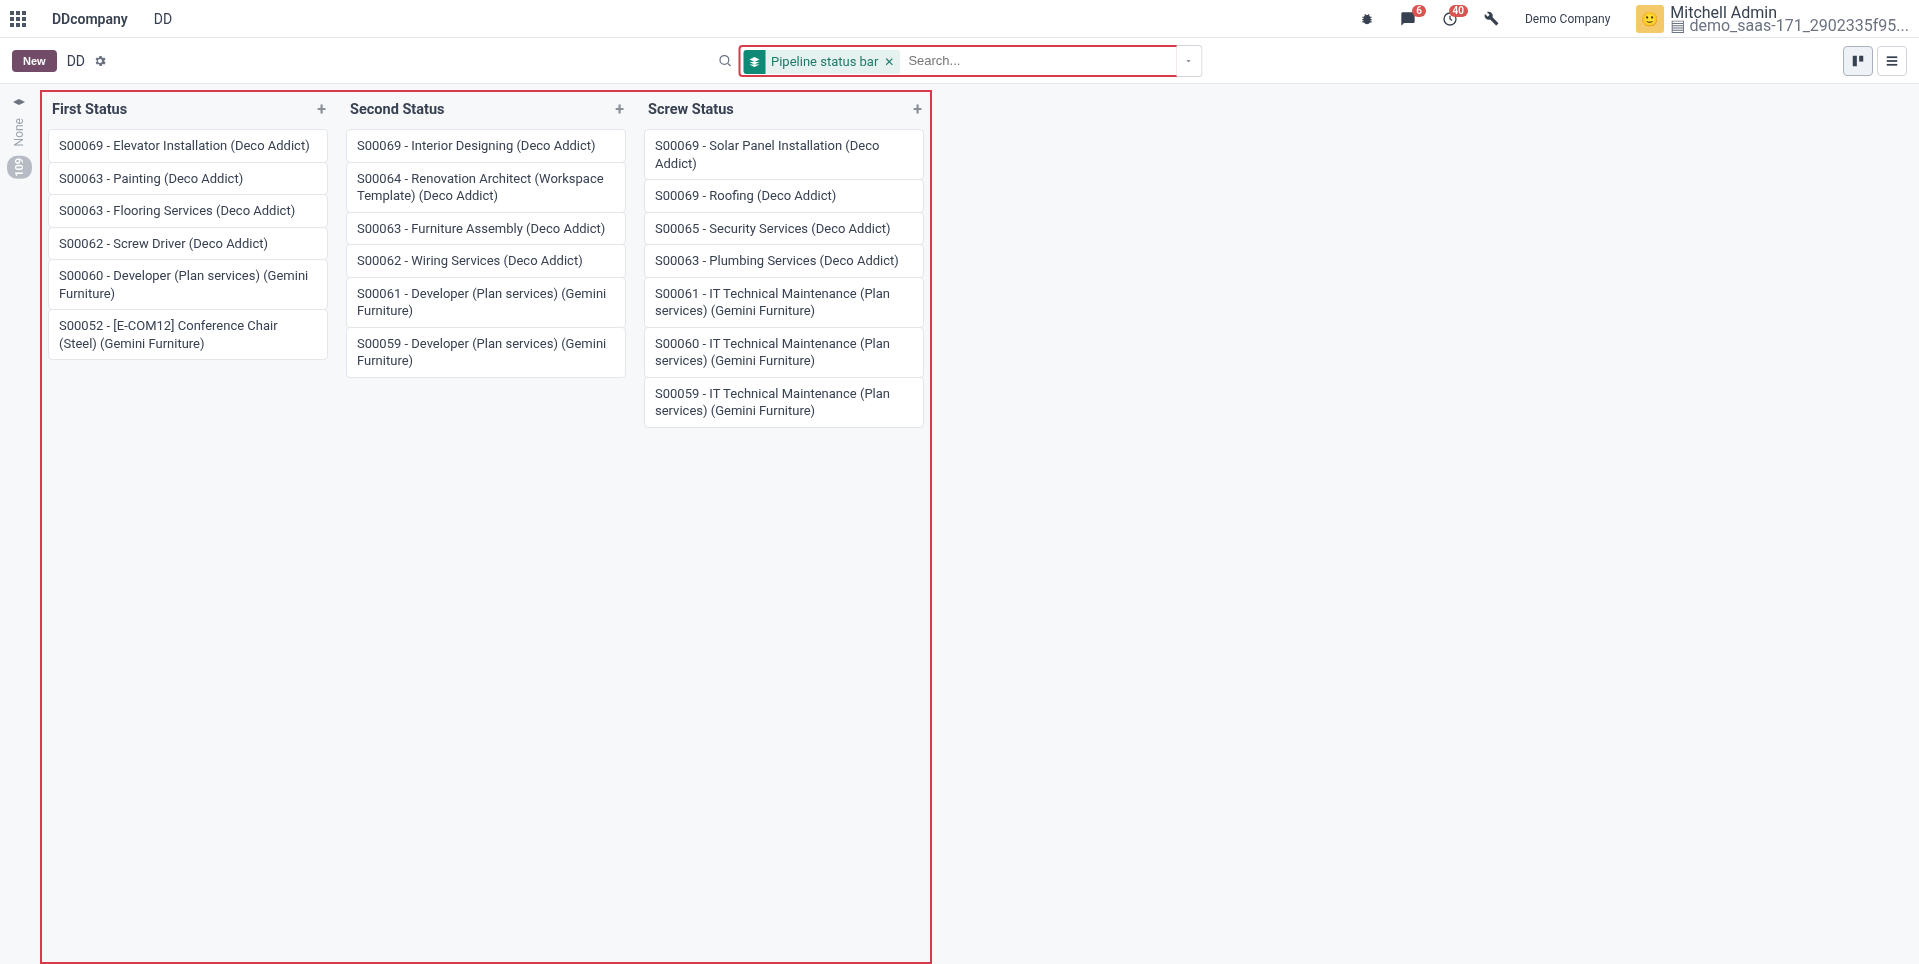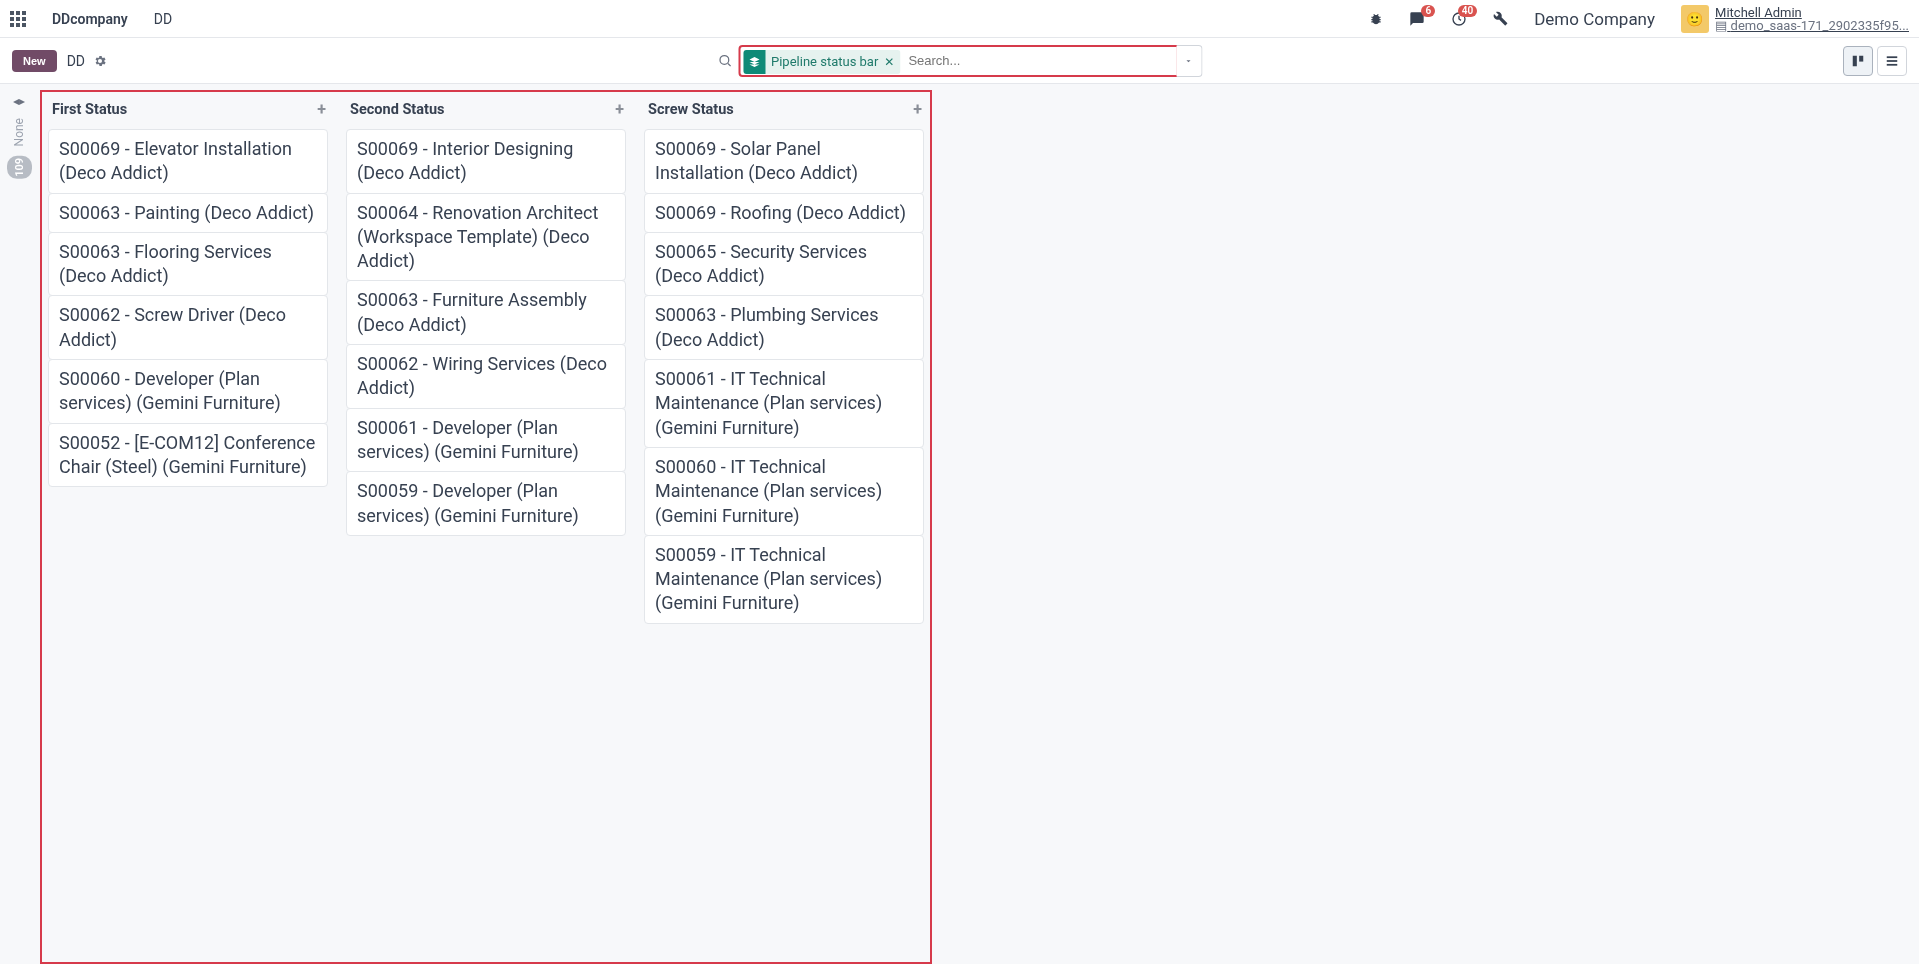--- a/index.html
+++ b/index.html
@@ -34,21 +34,21 @@
   .badge-red {
     position:absolute; top:-6px; right:-10px;
     background:#d9534f; color:#fff; border-radius:8px;
     font-size:10px; line-height:12px; padding:0 4px; font-weight:600;
   }
   .avatar {
     width:28px; height:28px; background:#f3c969; border-radius:3px;
     display:flex; align-items:center; justify-content:center; font-size:14px;
   }
   .user-block { display:flex; align-items:center; gap:6px; }
-  .user-text { font-size:13px; line-height:13px; color:#374151;text-decoration:underline; }
+  .user-text { font-size:16px; line-height:13px; color:#374151; }
   .user-text .db { color:#6b7280; }
 
   
   .ctrlbar {
     height: 46px;
     display:flex;
     align-items:center;
     padding:0 12px;
     border-bottom:1px solid #e5e7eb;
     position:relative;
@@ -133,21 +133,21 @@
 
   .kan-col { width:280px; }
   .kan-head {
     display:flex; align-items:center; justify-content:space-between;
     font-weight:700; font-size:14.5px; color:#374151;
     padding:4px 2px 10px 4px;
   }
   .kan-head .plus { color:#8a8f98; font-weight:700; cursor:pointer; font-size:16px; }
   .card {
     background:#fff; border:1px solid #e3e6ea; border-radius:4px;
-    padding:7px 10px; font-size:18px; color:#374151;
+    padding:7px 10px; font-size:13px; color:#374151;
     margin-bottom:0; line-height:1.35;
   }
   .card + .card { margin-top:-1px; }
 
   
   svg { display:block; }
 </style>
 </head>
 <body>
 
@@ -183,21 +183,21 @@
         <circle cx="12" cy="12" r="9"></circle>
         <path d="M12 7v5l3 2"></path>
       </svg>
     <span class="badge-red">40</span>
   </div>
   <div class="nav-icon">
     <svg width="15" height="15" viewBox="0 0 24 24" fill="currentColor">
         <path d="M22.7 19l-9.1-9.1c.9-2.3.4-5-1.5-6.9-2-2-5-2.4-7.4-1.3L9 6 6 9 1.6 4.7C.4 7.1.9 10.1 2.9 12.1c1.9 1.9 4.6 2.4 6.9 1.5l9.1 9.1c.4.4 1 .4 1.4 0l2.3-2.3c.5-.4.5-1.1.1-1.4z"></path>
       </svg>
   </div>
-  <div style="font-size:17px;text-align:center;">Demo Company</div>
+  <div style="font-size:12px;text-align:center;">Demo Company</div>
   <div class="user-block">
     <div class="avatar">🙂</div>
     <div class="user-text">
       <div>Mitchell Admin</div>
       <div class="db"><span>▤</span> <span>demo_saas-171_2902335f95...</span></div>
     </div>
   </div>
 </div>
 
 <div class="ctrlbar">

